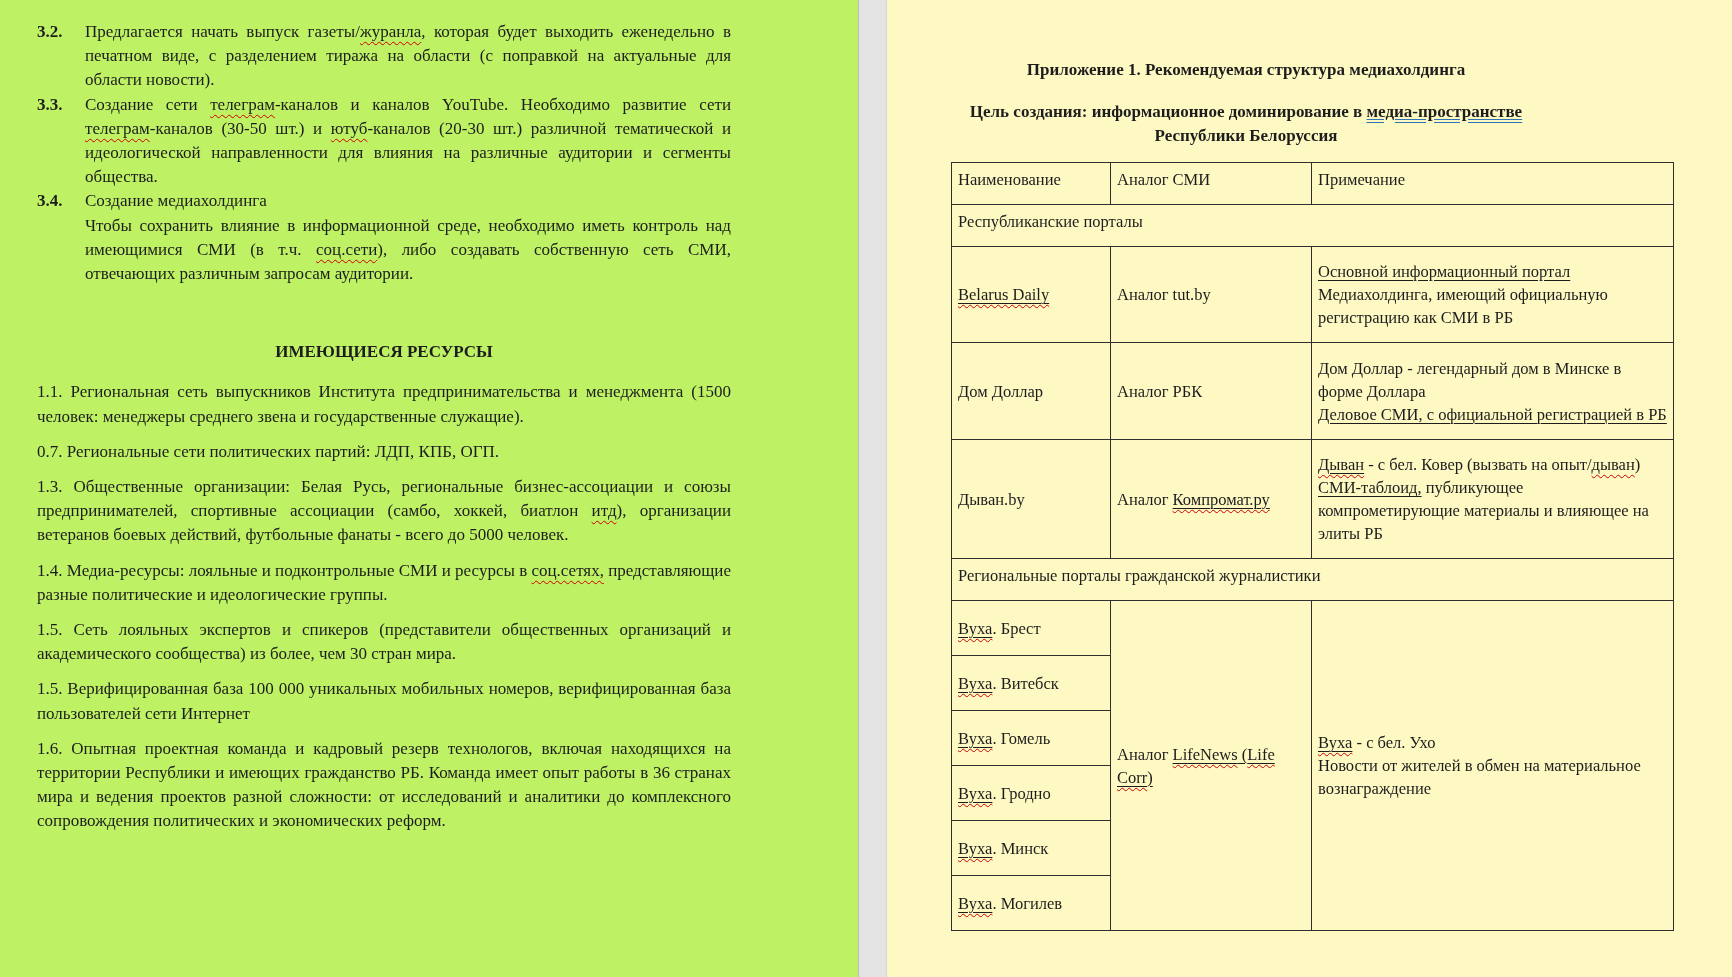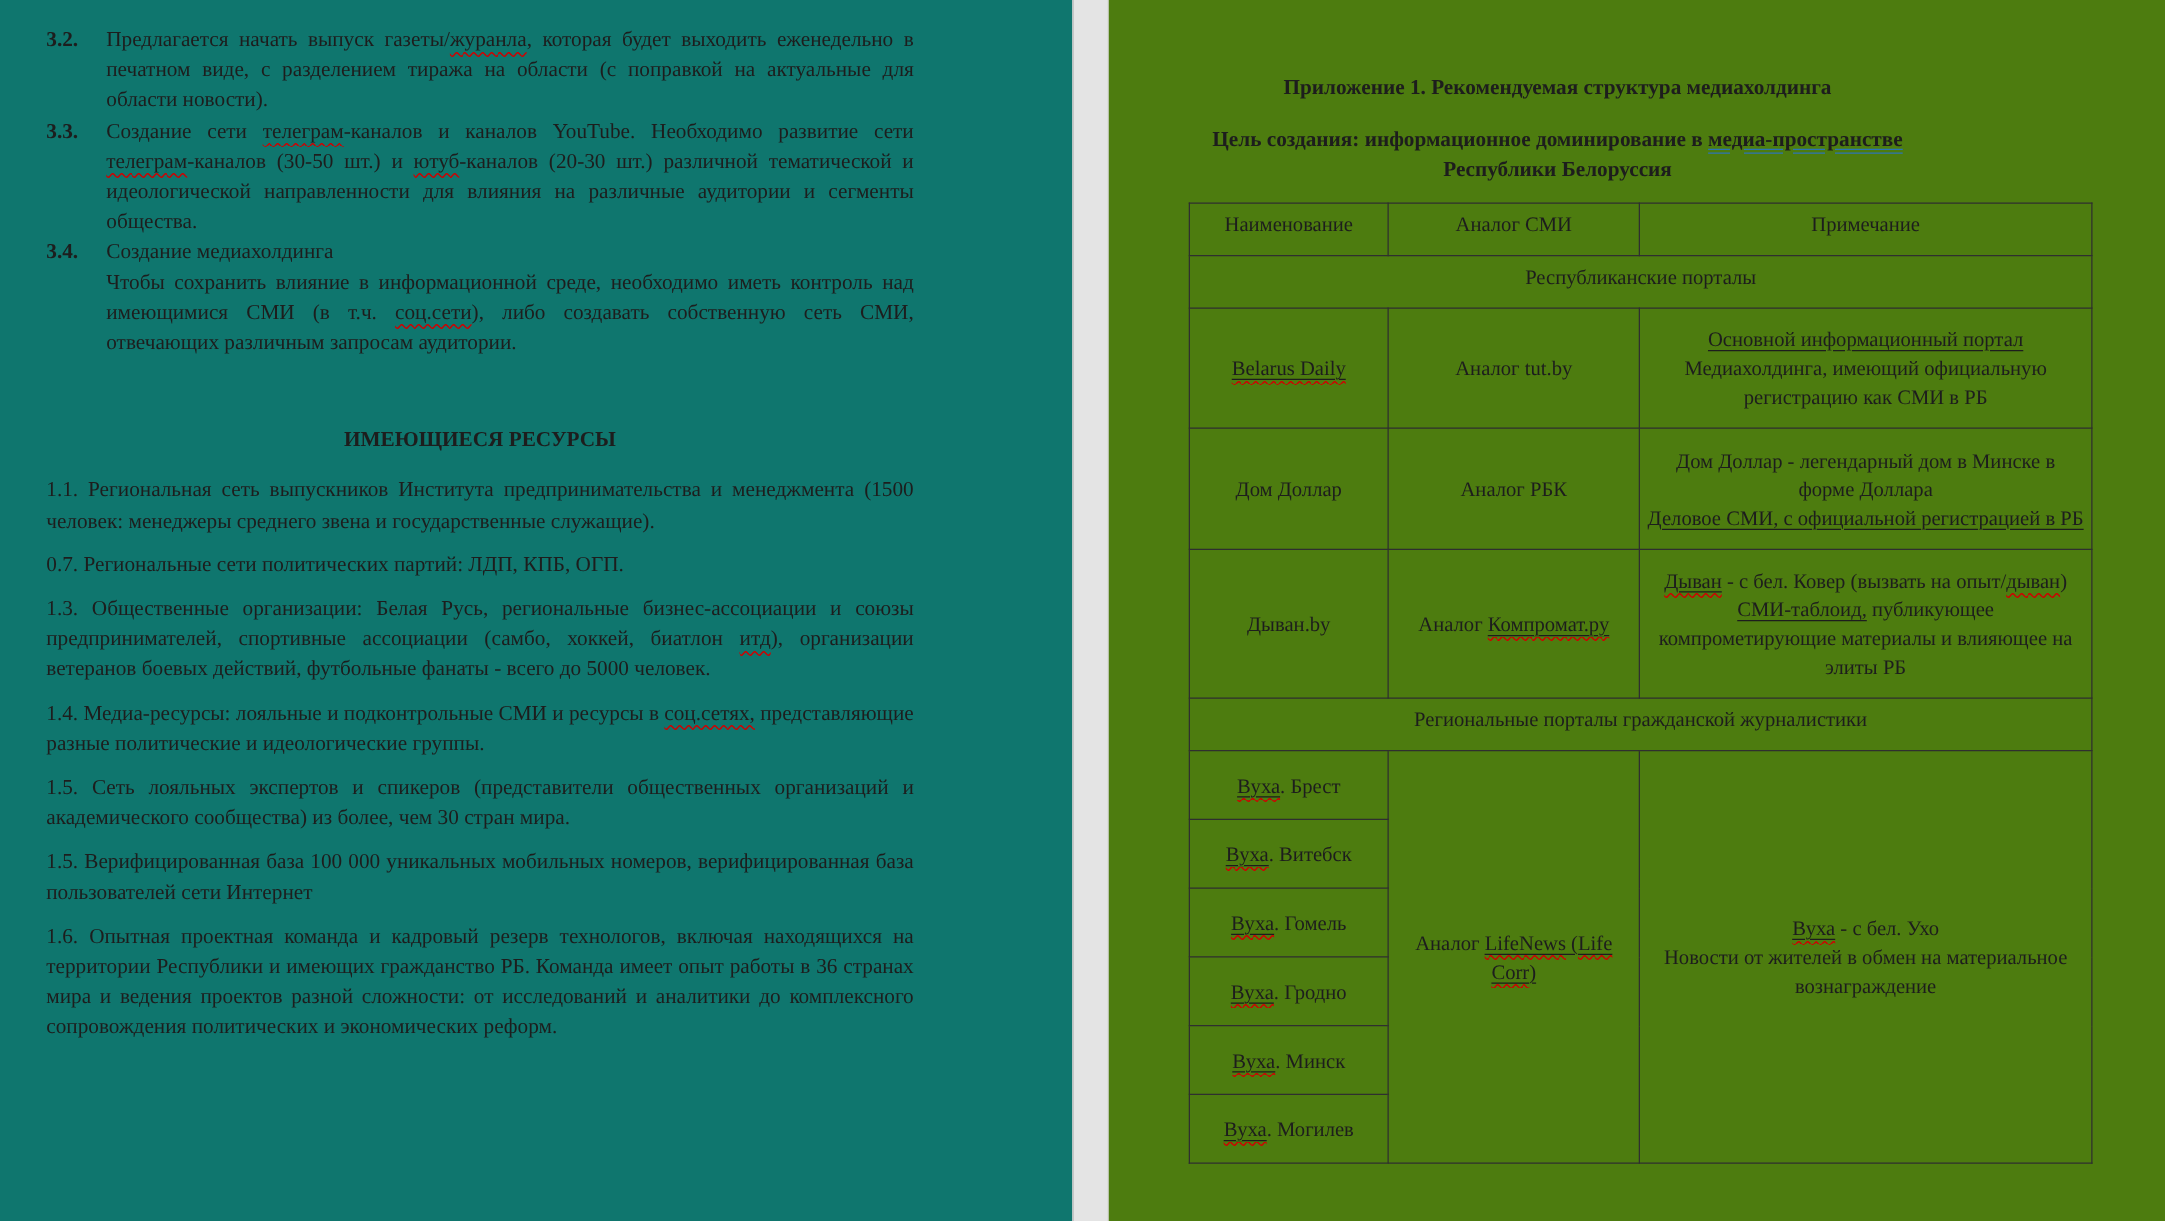--- a/index.html
+++ b/index.html
@@ -1,43 +1,43 @@
 <!DOCTYPE html>
 <html><head>
 <meta charset="utf-8">
 <style>
   html,body{margin:0;padding:0;background:#ffffff;}
   .canvas{position:relative;width:1732px;height:977px;background:#ffffff;overflow:hidden;
           font-family:"Liberation Serif",serif;color:#1d1d1d;}
   
-  .page-left{position:absolute;left:0;top:0;width:858px;height:977px;background:#0f766e;}
+  .page-left{position:absolute;left:0;top:0;width:858px;height:977px;background:#bef264;}
   .page-gap{position:absolute;left:858px;top:0;width:27px;height:977px;background:#e4e4e4;
             border-left:1px solid #bcbcbc;border-right:1px solid #d6d6d6;}
-  .page-right{position:absolute;left:887px;top:0;width:845px;height:977px;background:#4d7c0f;}
+  .page-right{position:absolute;left:887px;top:0;width:845px;height:977px;background:#fef9c3;}
   
   .lp-content{position:absolute;left:37px;top:20px;width:694px;font-size:17px;line-height:24.2px;}
   .li{position:relative;padding-left:48px;text-align:justify;}
   .li .num{position:absolute;left:0;top:0;font-weight:bold;}
   .b{font-weight:normal;}
   .sq{text-decoration-line:underline;text-decoration-style:wavy;text-decoration-color:#d00000;
       text-decoration-thickness:1px;text-underline-offset:4px;}
   .u{text-decoration-line:underline;text-decoration-style:solid;text-decoration-color:#1d1d1d;
      text-decoration-thickness:1px;text-underline-offset:3px;}
   .gu{text-decoration-line:underline;text-decoration-style:double;text-decoration-color:#2e74b5;
       text-underline-offset:2px;}
   .section-heading{text-align:center;font-weight:bold;margin:54px 0 16px 0;}
   .para{text-align:justify;margin:0 0 11px 0;}
   
   .rp-content{position:absolute;left:64px;top:58px;width:760px;font-size:17px;line-height:24px;}
   .rp-headings{width:590px;text-align:center;font-weight:bold;}
   .rp-title{margin:0 0 18px 0;}
   .rp-goal{margin:0 0 14px 0;}
   table.media{border-collapse:collapse;table-layout:fixed;width:722px;font-size:16.5px;
               line-height:23px;margin-top:0;}
-  table.media td{border:1px solid #2f2f2f;text-align:center;padding:13px 6px;vertical-align:middle;}
+  table.media td{border:1px solid #2f2f2f;text-align:left;padding:13px 6px;vertical-align:middle;}
   table.media tr.hdr td, table.media td.sect{vertical-align:top;padding-top:5px;}
   td.vtop{vertical-align:top;padding-top:8px;}
 </style>
 </head>
 <body>
 
 <div class="canvas">
 
   <div class="page-left">
     <div class="lp-content">

